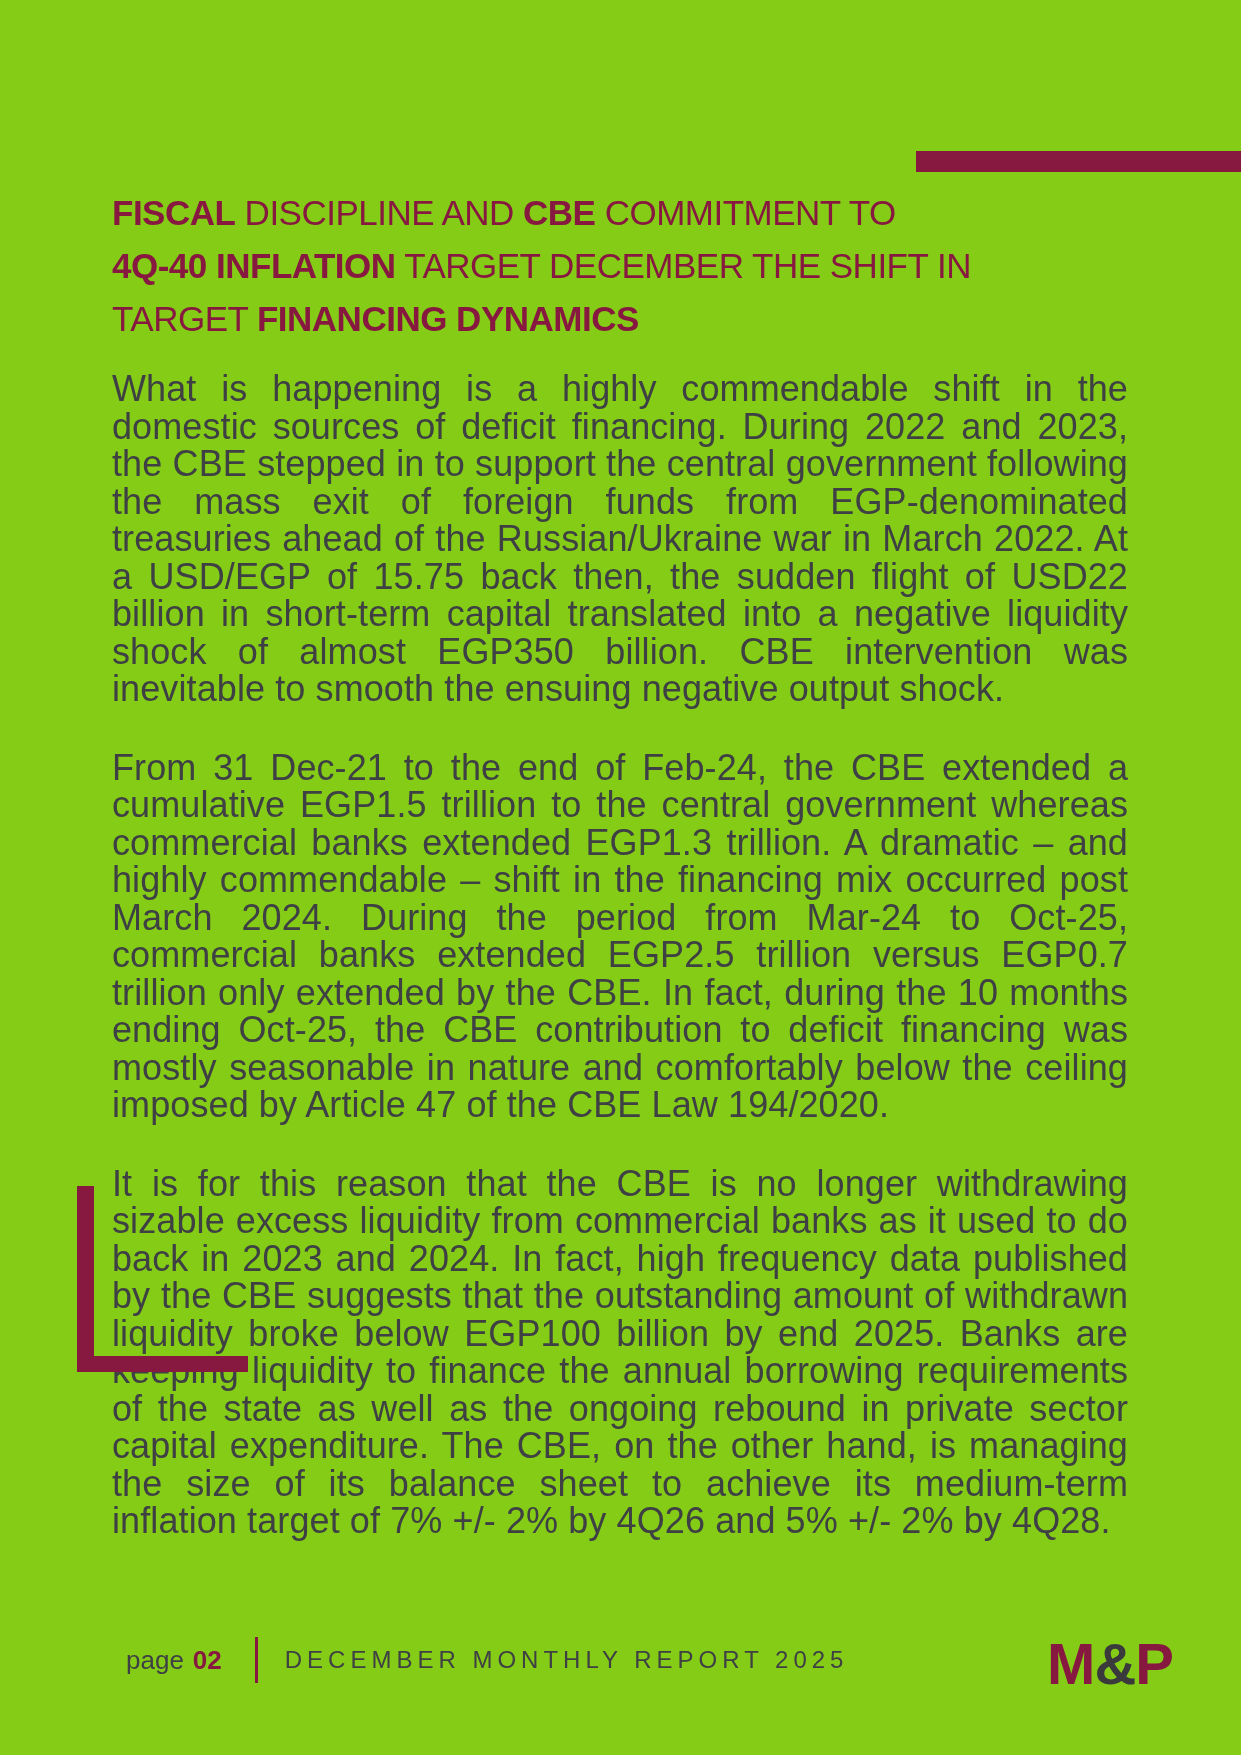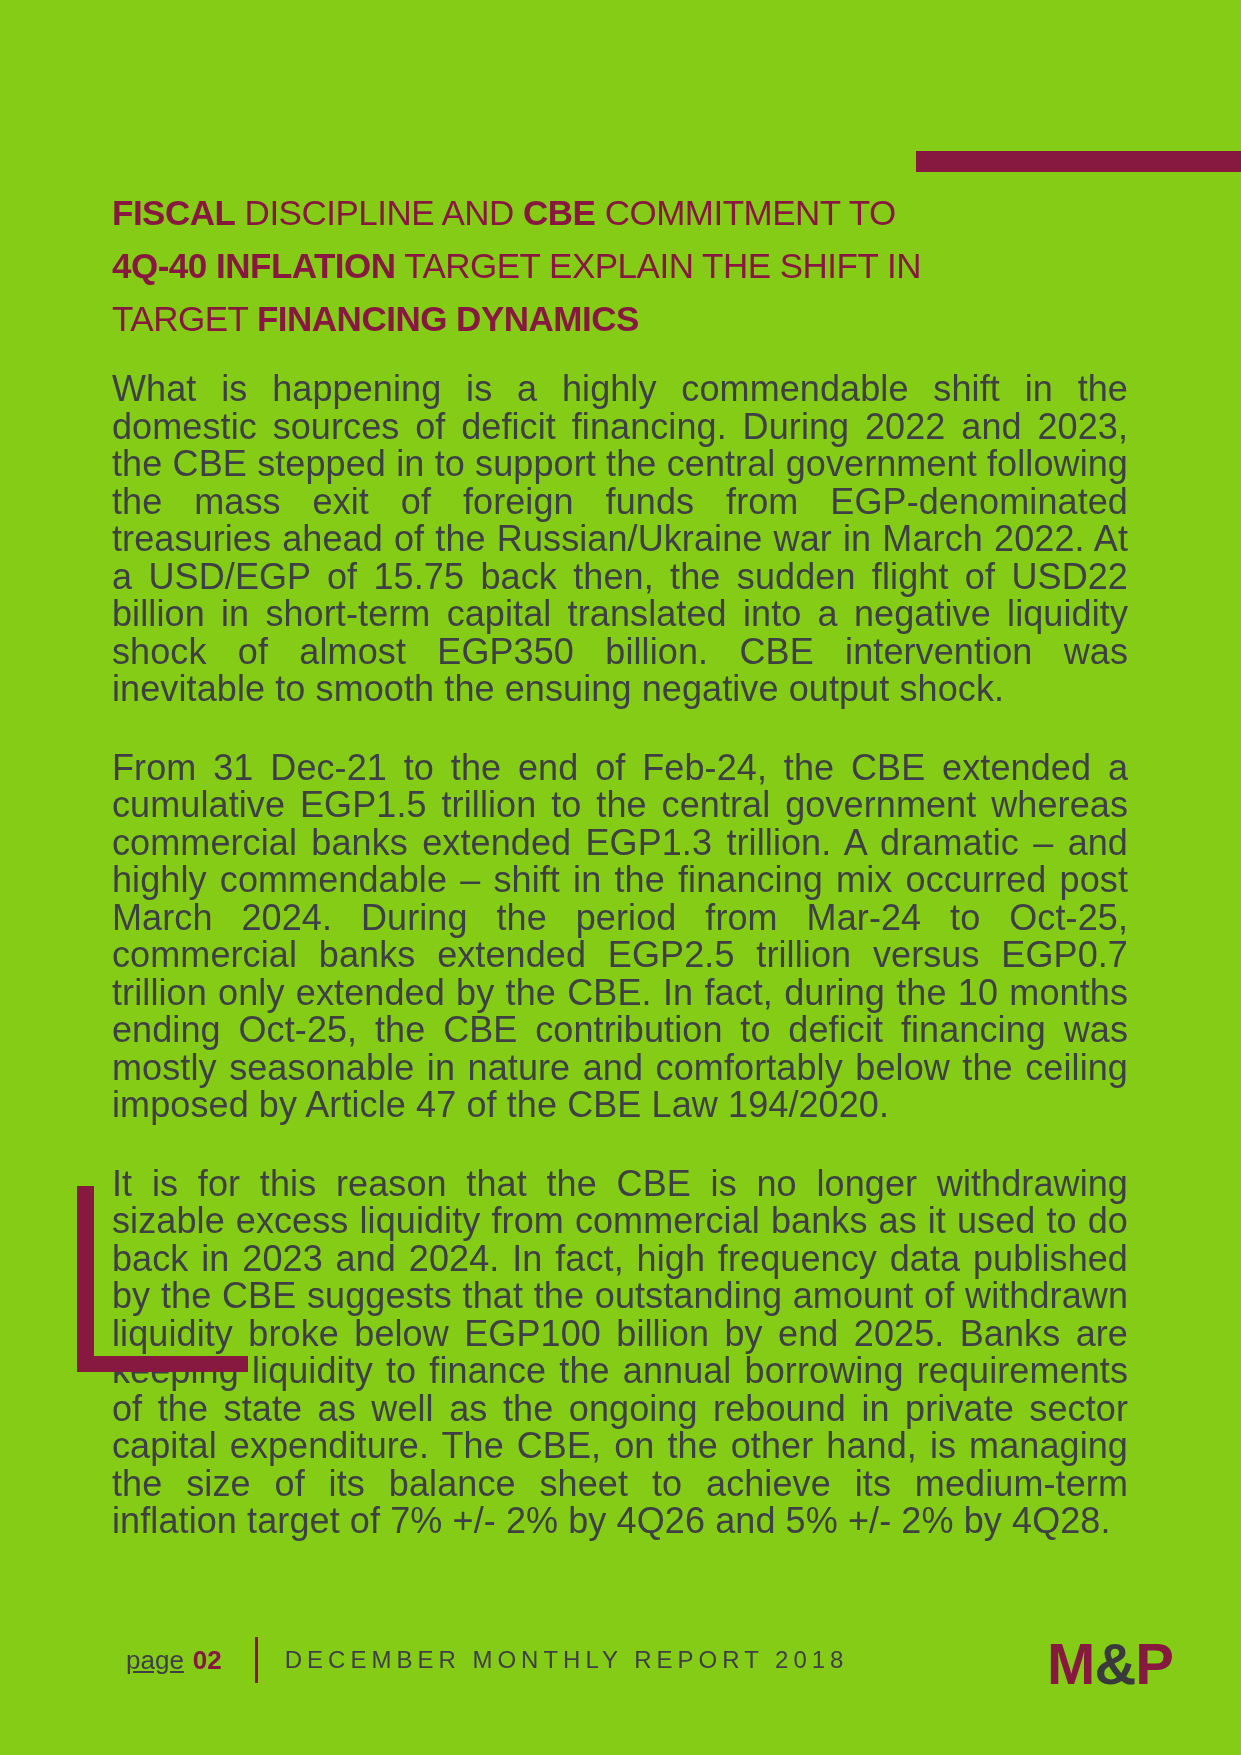--- a/index.html
+++ b/index.html
@@ -74,21 +74,20 @@
     position: absolute;
     left: 126px;
     top: 1636px;
     height: 48px;
     display: flex;
     align-items: center;
   }
   .page-label {
     font-size: 26px;
     color: var(--body-text);
-    text-decoration: underline;
   }
   .page-number {
     font-size: 26px;
     font-weight: 700;
     color: var(--accent);
     margin-left: 9px;
   }
   .footer-divider {
     width: 3px;
     height: 46px;
@@ -116,34 +115,34 @@
 </style>
 </head>
 <body>
 
 <div class="page" style="--accent: #871940; --body-text: #3E4044; --amp: #3A3A3C;">
 
   <div class="top-bar"></div>
 
   <h1 class="headline" style="margin:0; font-size:35px;">
     <div class="headline-line"><span class="b">FISCAL</span><span> DISCIPLINE AND </span><span class="b">CBE</span><span> COMMITMENT TO</span></div>
-    <div class="headline-line"><span class="b">4Q-40 INFLATION</span><span> TARGET EXPLAIN THE SHIFT IN</span></div>
+    <div class="headline-line"><span class="b">4Q-40 INFLATION</span><span> TARGET DECEMBER THE SHIFT IN</span></div>
     <div class="headline-line"><span>TARGET </span><span class="b">FINANCING DYNAMICS</span></div>
   </h1>
 
   <div class="copy">
     <p>What is happening is a highly commendable shift in the domestic sources of deficit financing. During 2022 and 2023, the CBE stepped in to support the central government following the mass exit of foreign funds from EGP-denominated treasuries ahead of the Russian/Ukraine war in March 2022. At a USD/EGP of 15.75 back then, the sudden flight of USD22 billion in short-term capital translated into a negative liquidity shock of almost EGP350 billion. CBE intervention was inevitable to smooth the ensuing negative output shock.</p>
     <p>From 31 Dec-21 to the end of Feb-24, the CBE extended a cumulative EGP1.5 trillion to the central government whereas commercial banks extended EGP1.3 trillion. A dramatic – and highly commendable – shift in the financing mix occurred post March 2024. During the period from Mar-24 to Oct-25, commercial banks extended EGP2.5 trillion versus EGP0.7 trillion only extended by the CBE. In fact, during the 10 months ending Oct-25, the CBE contribution to deficit financing was mostly seasonable in nature and comfortably below the ceiling imposed by Article 47 of the CBE Law 194/2020.</p>
     <p>It is for this reason that the CBE is no longer withdrawing sizable excess liquidity from commercial banks as it used to do back in 2023 and 2024. In fact, high frequency data published by the CBE suggests that the outstanding amount of withdrawn liquidity broke below EGP100 billion by end 2025. Banks are keeping liquidity to finance the annual borrowing requirements of the state as well as the ongoing rebound in private sector capital expenditure. The CBE, on the other hand, is managing the size of its balance sheet to achieve its medium-term inflation target of 7% +/- 2% by 4Q26 and 5% +/- 2% by 4Q28.</p>
   </div>
 
   <div class="l-accent"></div>
 
   <div class="footer-left">
     <span class="page-label">page</span>
     <span class="page-number">02</span>
     <span class="footer-divider"></span>
-    <span class="report-title">DECEMBER MONTHLY REPORT 2018</span>
+    <span class="report-title">DECEMBER MONTHLY REPORT 2025</span>
   </div>
 
   <div class="logo"><span>M</span><span class="amp">&amp;</span><span>P</span></div>
 
 </div>
 
 </body></html>

